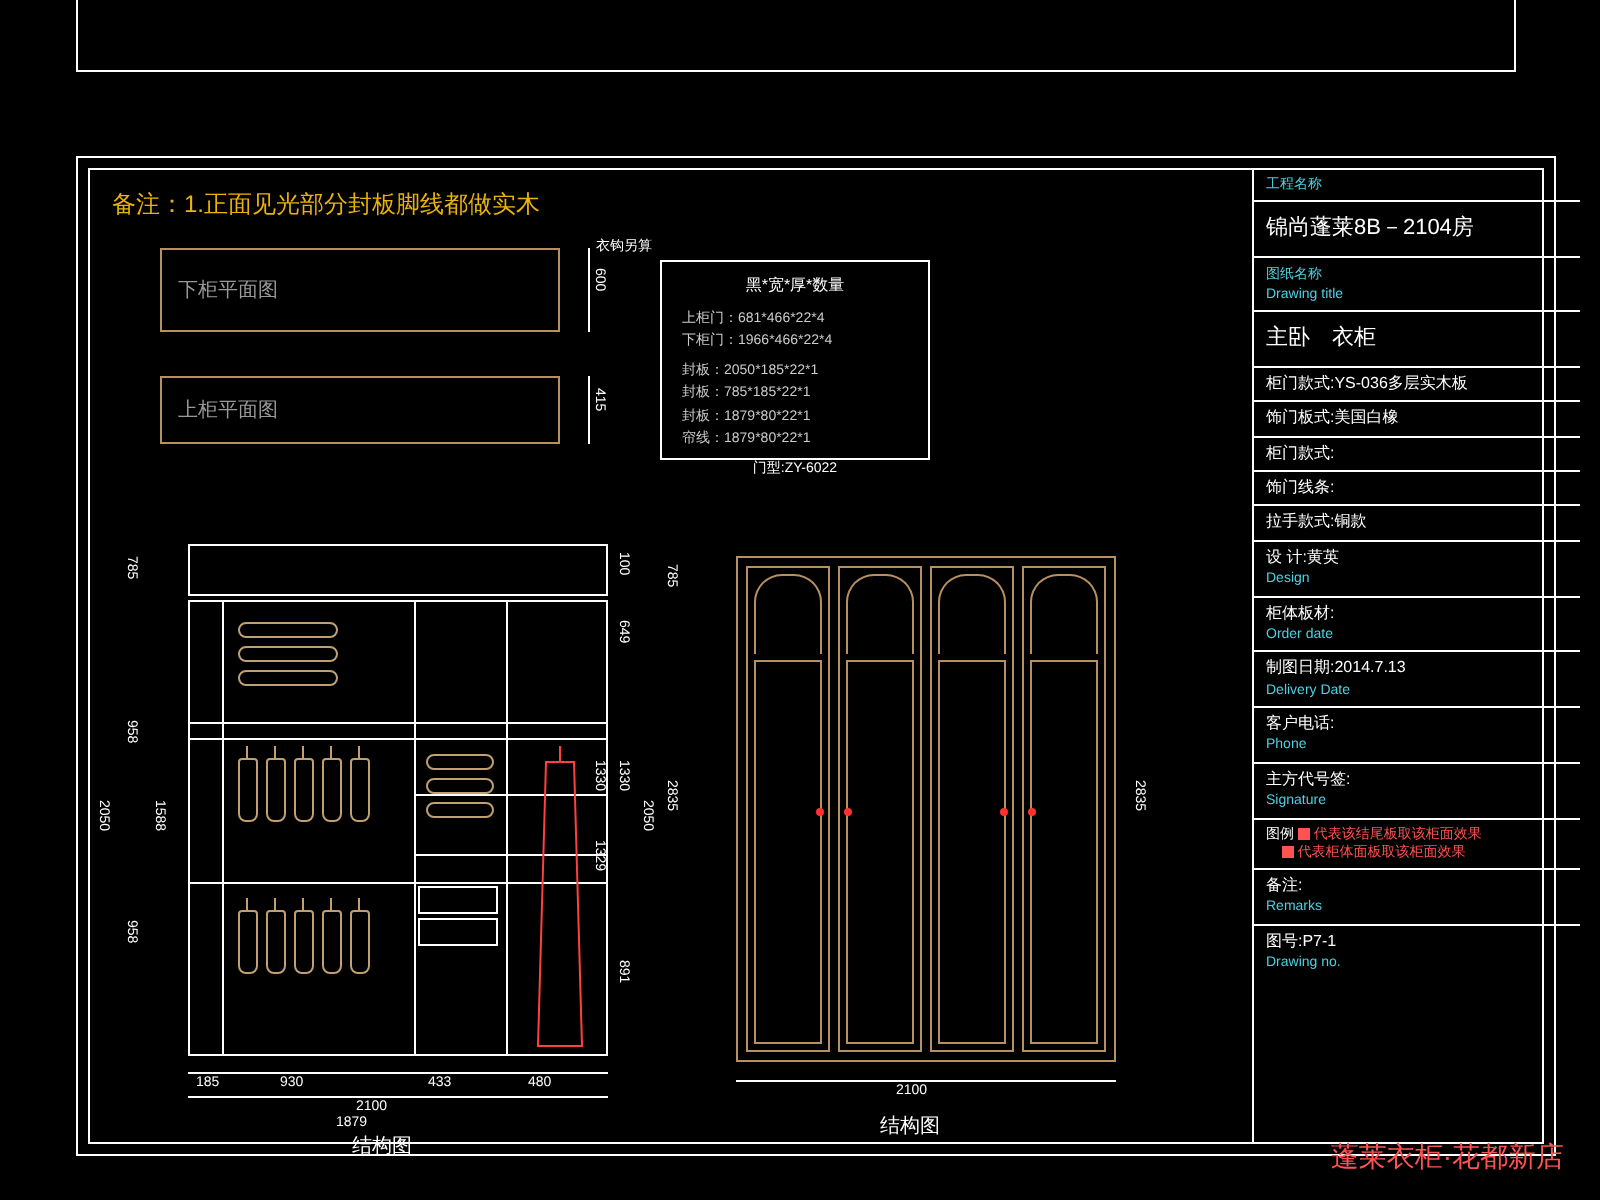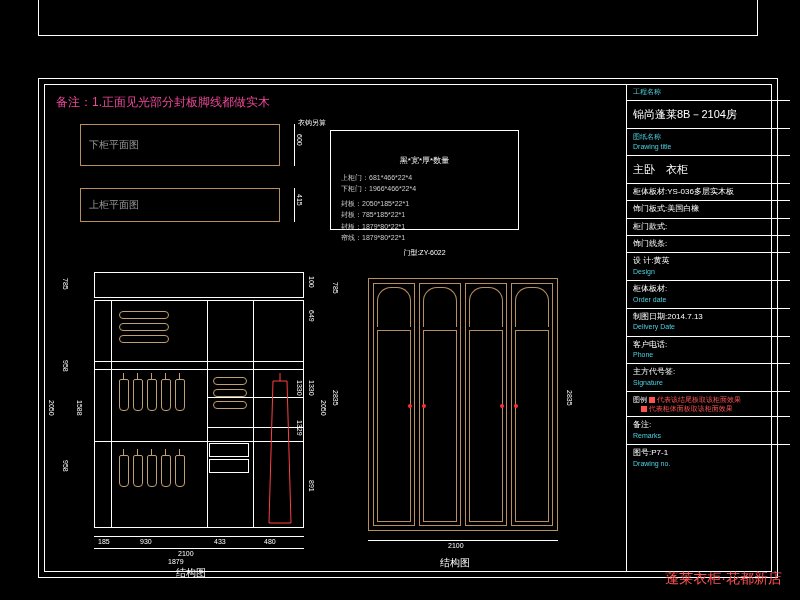--- a/index.html
+++ b/index.html
@@ -24,21 +24,21 @@
   .mainframe {
     left: 38px; top: 78px; width: 740px; height: 500px;
   }
   .innerframe {
     left: 44px; top: 84px; width: 728px; height: 488px;
   }
   .note {
     position: absolute;
     left: 56px; top: 94px;
     font-size: 12px;
-    color: #ec4899;
+    color: #eab308;
   }
   
   .planbox {
     position: absolute;
     border: 1px solid #b89060;
     background: transparent;
   }
   .planbox .lbl {
     position: absolute;
     left: 8px; top: 50%;
@@ -54,23 +54,23 @@
     white-space: nowrap;
   }
   .dimv {
     writing-mode: vertical-rl;
     text-orientation: mixed;
   }
   
   .specbox {
     position: absolute;
     left: 330px; top: 130px;
-    width: 189px; height: 100px;
+    width: 135px; height: 100px;
     border: 1px solid #fff;
-    padding: 24px 10px;
+    padding: 6px 10px;
     font-size: 7px;
     line-height: 1.6;
     color: #ccc;
   }
   .specbox .title { text-align: center; font-size: 8px; margin-bottom: 4px; color:#fff;}
   
   .elevL {
     position: absolute;
     left: 94px; top: 300px;
     width: 210px; height: 228px;
@@ -267,24 +267,25 @@
 <span class="dim dimv" style="left:566px; top:390px;">2835</span>
 <div class="dimline-h" style="left:368px; top:540px; width:190px;"></div>
 <span class="dim" style="left:448px; top:542px;">2100</span>
 <div class="label-bottom" style="left:440px; top:556px;">结构图</div>
 
 <div class="tblock">
   <div class="row"><span class="lbl-cyan">工程名称</span></div>
   <div class="row big">锦尚蓬莱8B－2104房</div>
   <div class="row"><span class="lbl-cyan">图纸名称</span><br><span class="lbl-cyan">Drawing title</span></div>
   <div class="row big center">主卧　衣柜</div>
-  <div class="row">柜体板材:YS-036多层实木板</div>
+  <div class="row">柜门款式:YS-036多层实木板</div>
   <div class="row">饰门板式:美国白橡</div>
   <div class="row">柜门款式:</div>
   <div class="row">饰门线条:</div>
+  <div class="row">拉手款式:铜款</div>
   <div class="row"><span>设 计:黄英</span><br><span class="lbl-cyan">Design</span></div>
   <div class="row"><span>柜体板材:</span><br><span class="lbl-cyan">Order date</span></div>
   <div class="row"><span>制图日期:2014.7.13</span><br><span class="lbl-cyan">Delivery Date</span></div>
   <div class="row"><span>客户电话:</span><br><span class="lbl-cyan">Phone</span></div>
   <div class="row"><span>主方代号签:</span><br><span class="lbl-cyan">Signature</span></div>
   <div class="row" style="font-size:7px;">
     <span>图例</span>
     <span class="red" style="display:inline-block;width:6px;height:6px;background:#ff5252;vertical-align:middle;"></span>
     <span class="red">代表该结尾板取该柜面效果</span><br>
     &nbsp;&nbsp;&nbsp;&nbsp;<span class="red" style="display:inline-block;width:6px;height:6px;background:#ff5252;vertical-align:middle;"></span>

